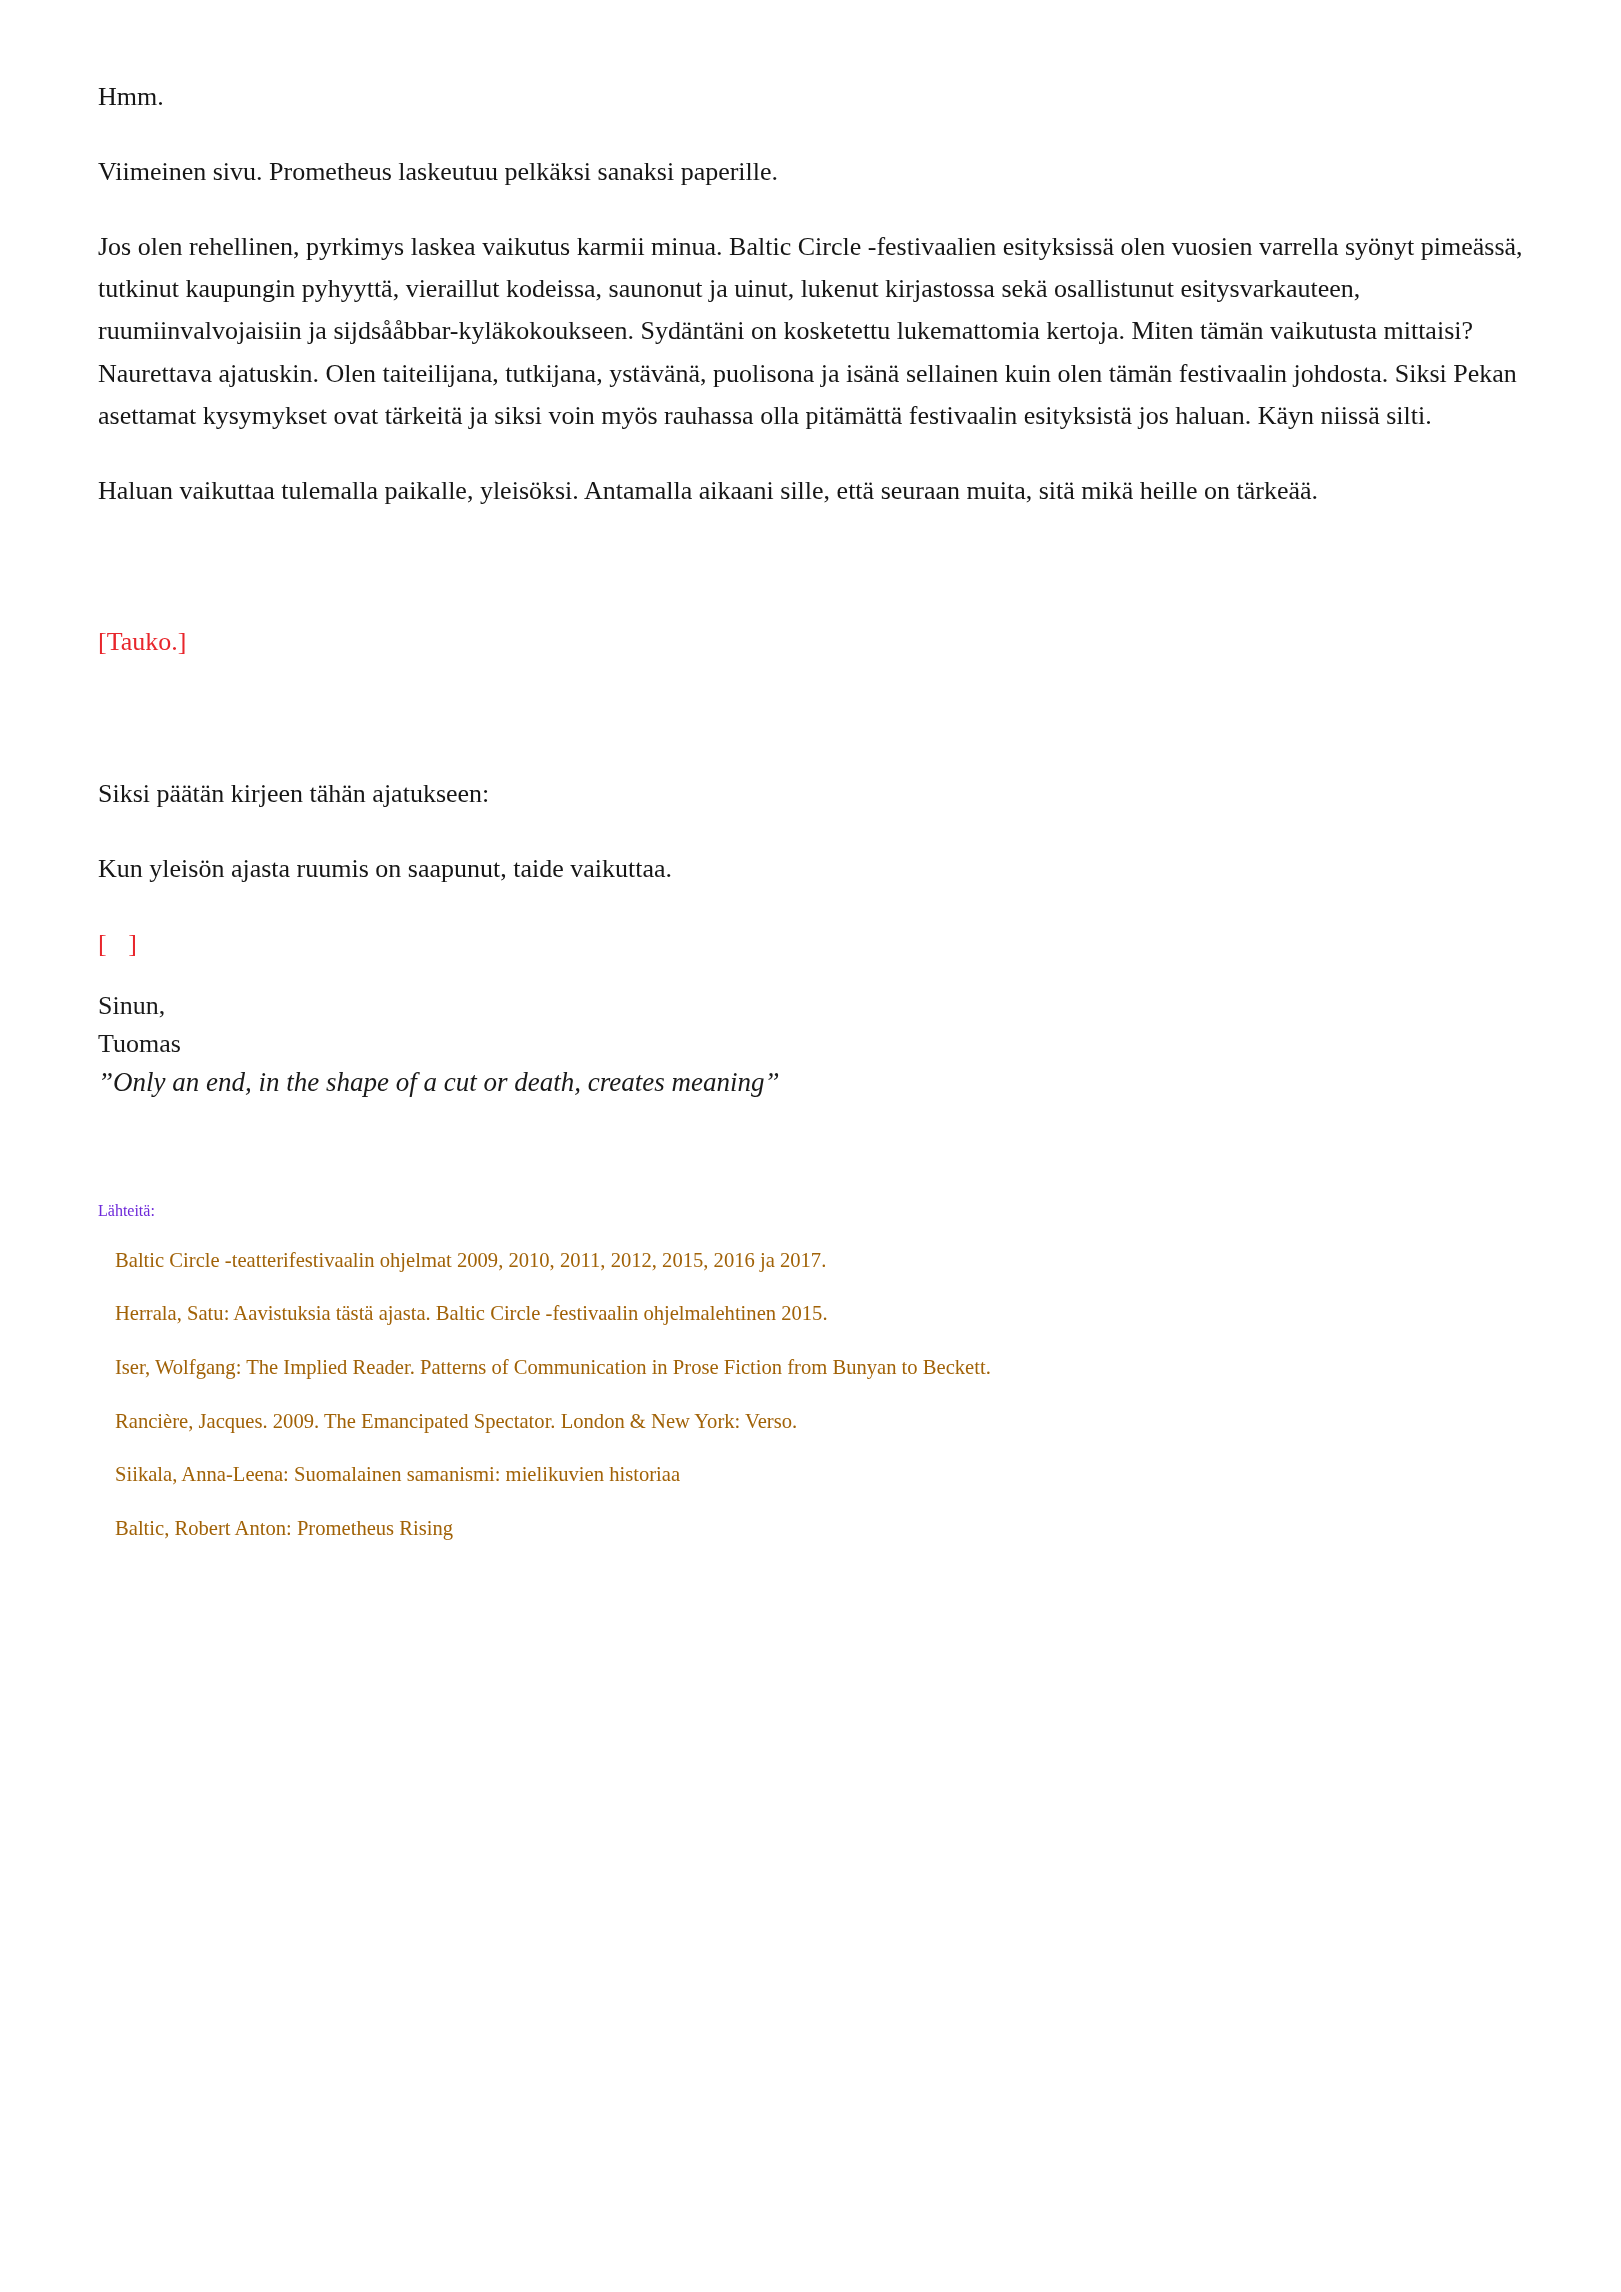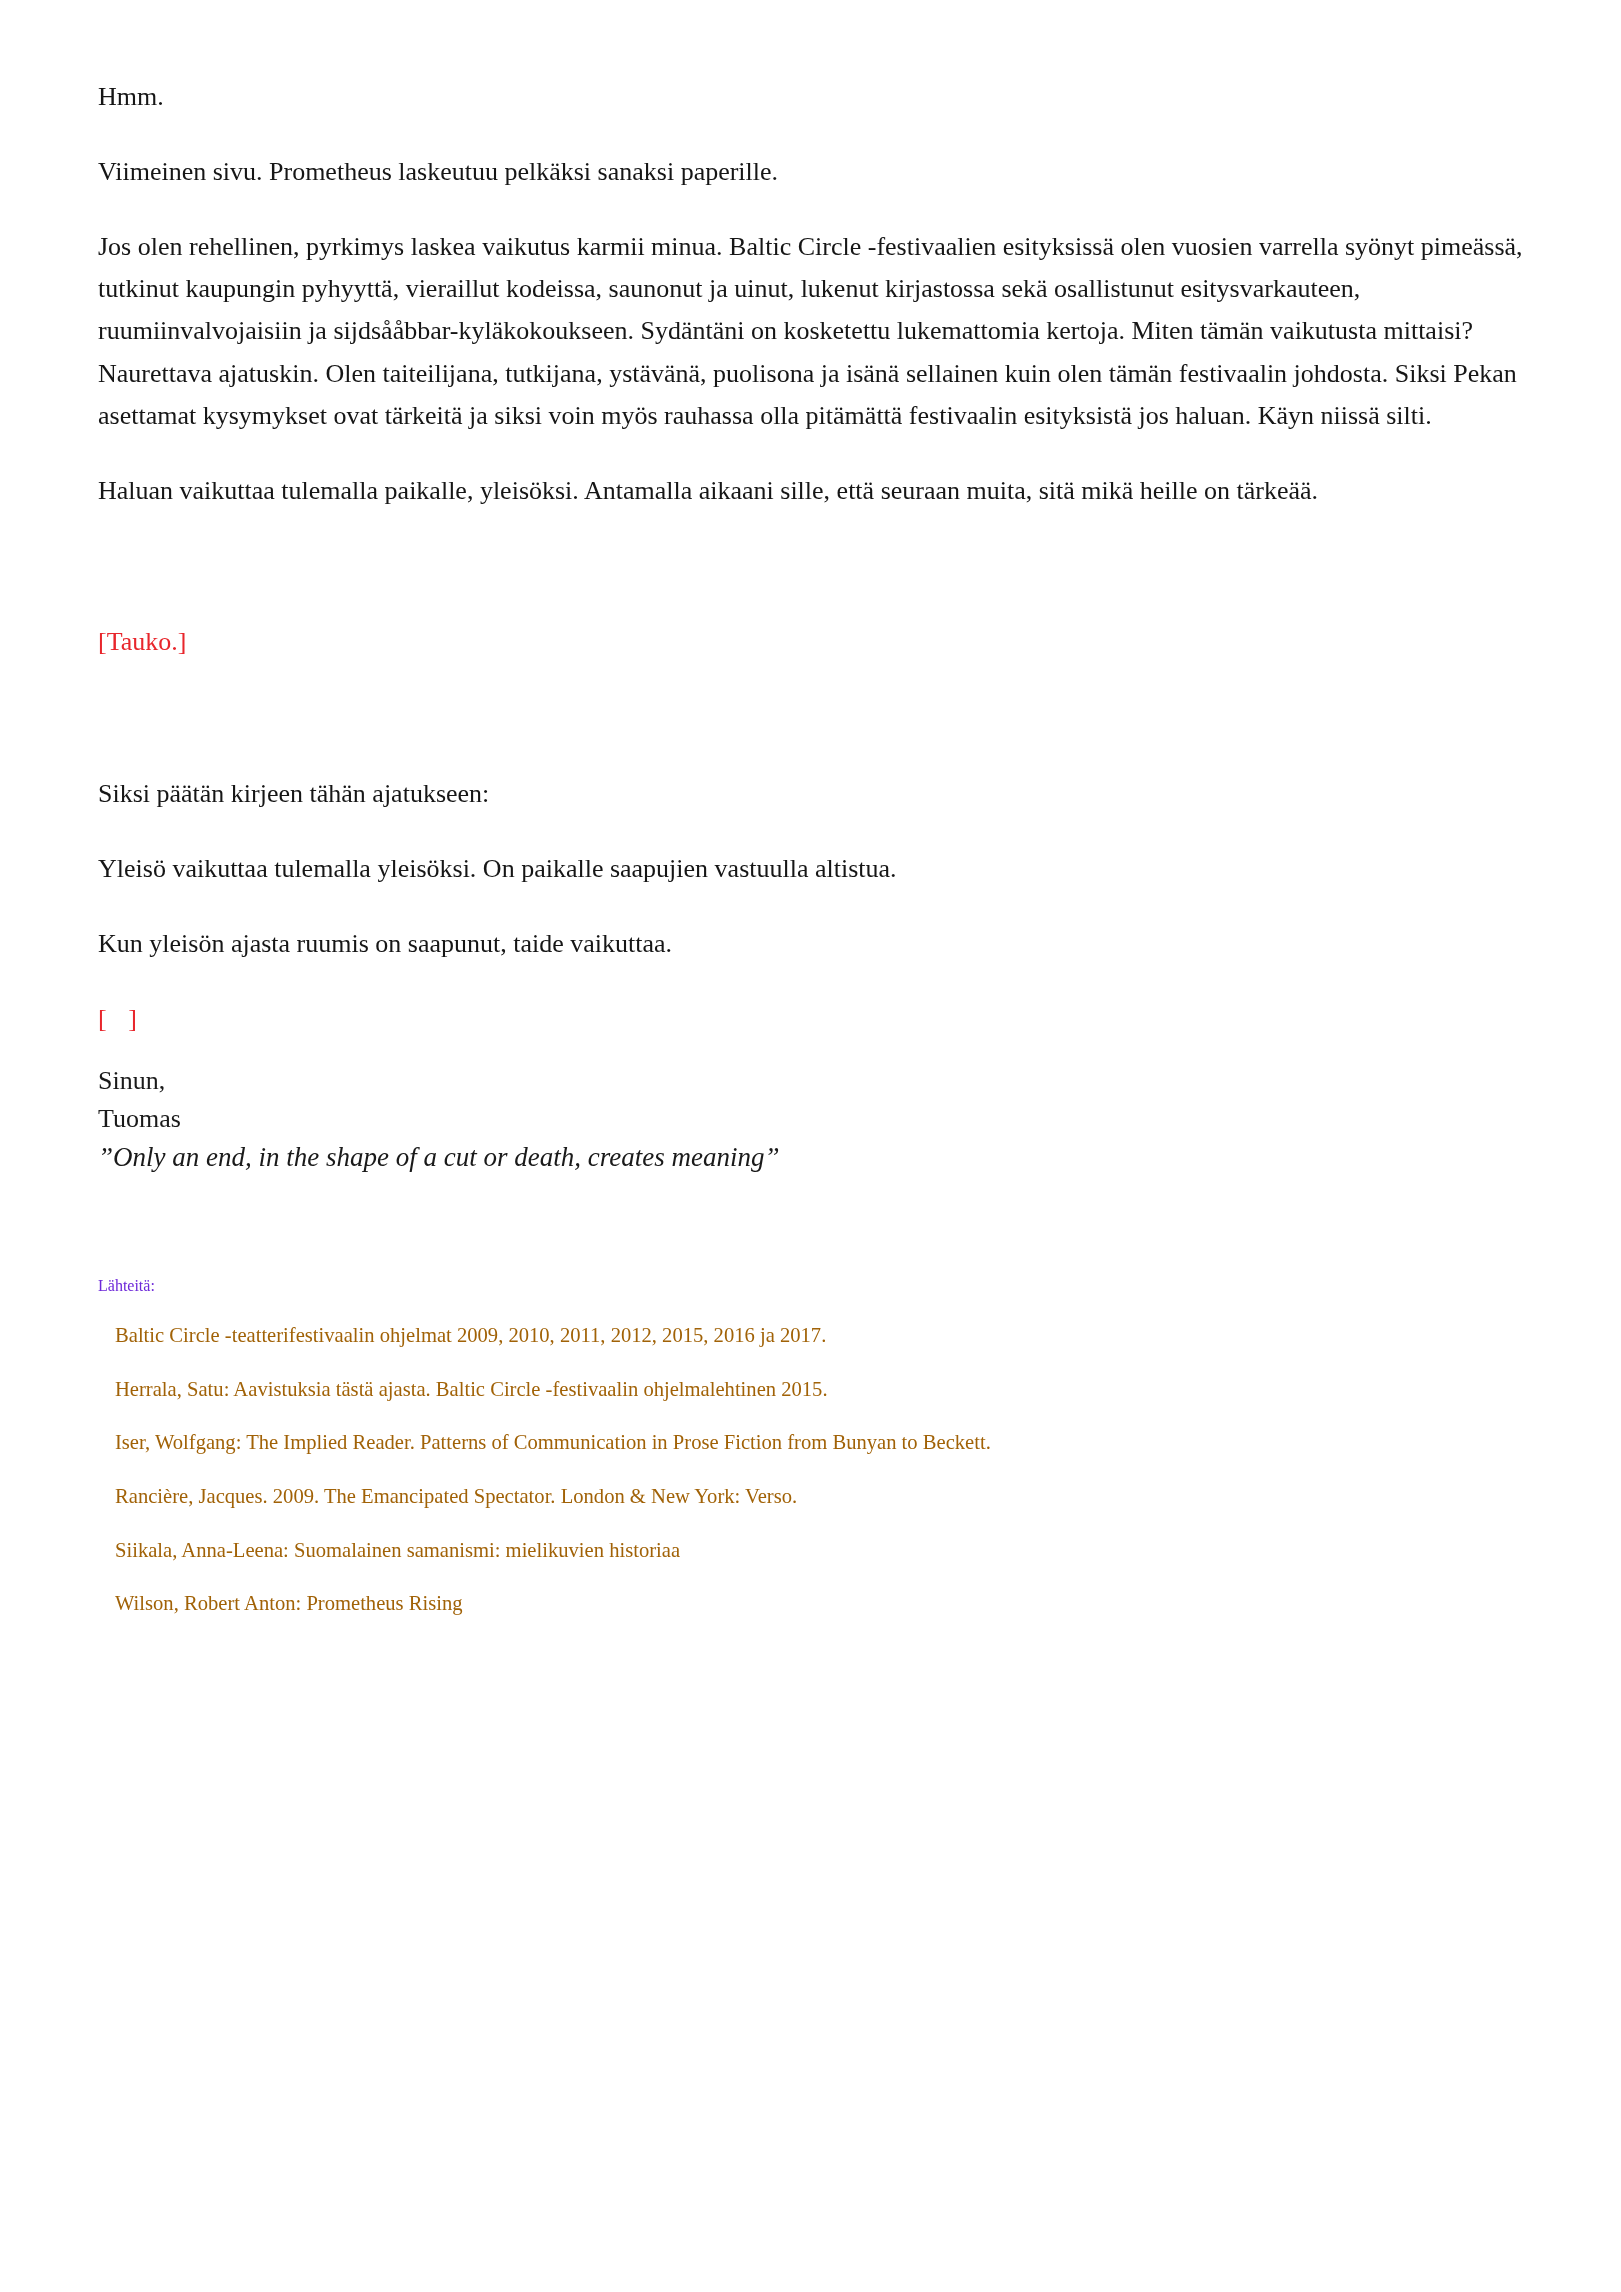--- a/index.html
+++ b/index.html
@@ -85,36 +85,35 @@
   <p class="body-text">Haluan vaikuttaa tulemalla paikalle, yleisöksi. Antamalla aikaani sille, että seuraan muita, sitä mikä heille on tärkeää.</p>
 
   <div class="spacer-lg"></div>
 
   <p class="red-mark">[Tauko.]</p>
 
   <div class="spacer-xl"></div>
 
   <p class="body-text">Siksi päätän kirjeen tähän ajatukseen:</p>
 
-  <p class="body-text">Yleisö vaikuttaa tulemalla yleisöksi. On paikalle saapujien vastuulla altistua.</p>
 
   <p class="body-text">Kun yleisön ajasta ruumis on saapunut, taide vaikuttaa.</p>
 
   <p class="red-mark"><span>[</span><span class="nowrap-gap"></span><span>]</span></p>
 
   <div style="height:21.6px"></div>
 
   <p class="signature">Sinun,</p>
   <p class="signature">Tuomas</p>
   <p class="signature-quote">”Only an end, in the shape of a cut or death, creates meaning”</p>
 
   <div class="sources">
     <p class="sources-title">Lähteitä:</p>
     <p class="source-item">Baltic Circle -teatterifestivaalin ohjelmat 2009, 2010, 2011, 2012, 2015, 2016 ja 2017.</p>
     <p class="source-item">Herrala, Satu: Aavistuksia tästä ajasta. Baltic Circle -festivaalin ohjelmalehtinen 2015.</p>
     <p class="source-item">Iser, Wolfgang: The Implied Reader. Patterns of Communication in Prose Fiction from Bunyan to Beckett.</p>
     <p class="source-item">Rancière, Jacques. 2009. The Emancipated Spectator. London &amp; New York: Verso.</p>
     <p class="source-item">Siikala, Anna-Leena: Suomalainen samanismi: mielikuvien historiaa</p>
-    <p class="source-item">Wilson, Robert Anton: Prometheus Rising</p>
+    <p class="source-item">Baltic, Robert Anton: Prometheus Rising</p>
   </div>
 
 </div>
 
 
 </body></html>

